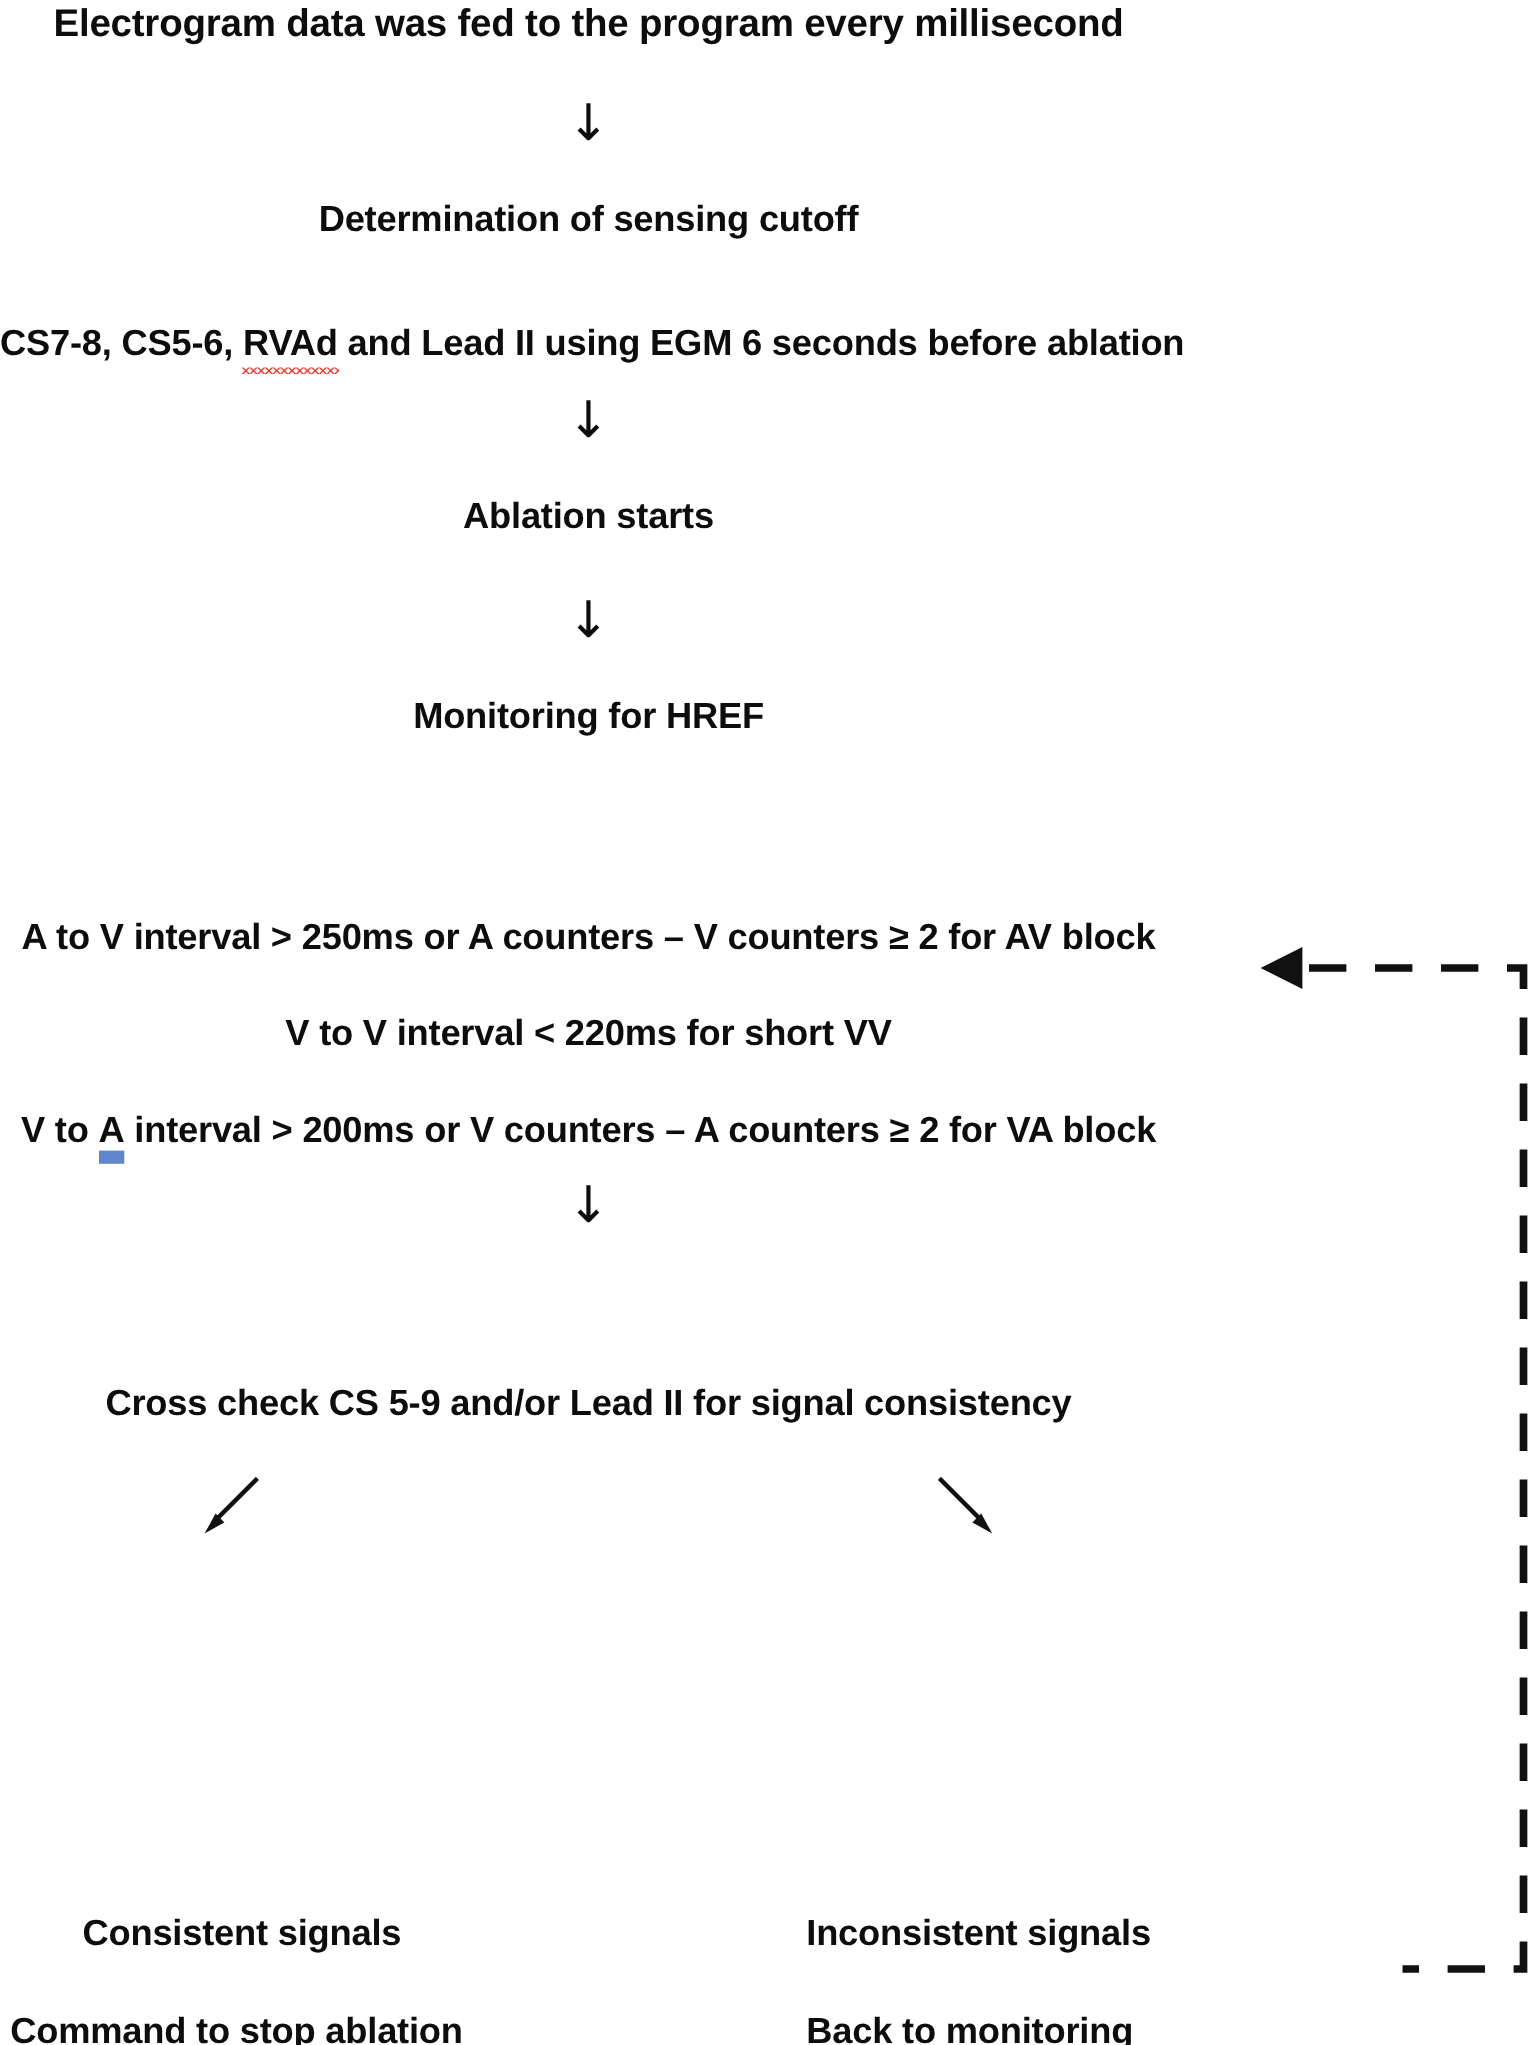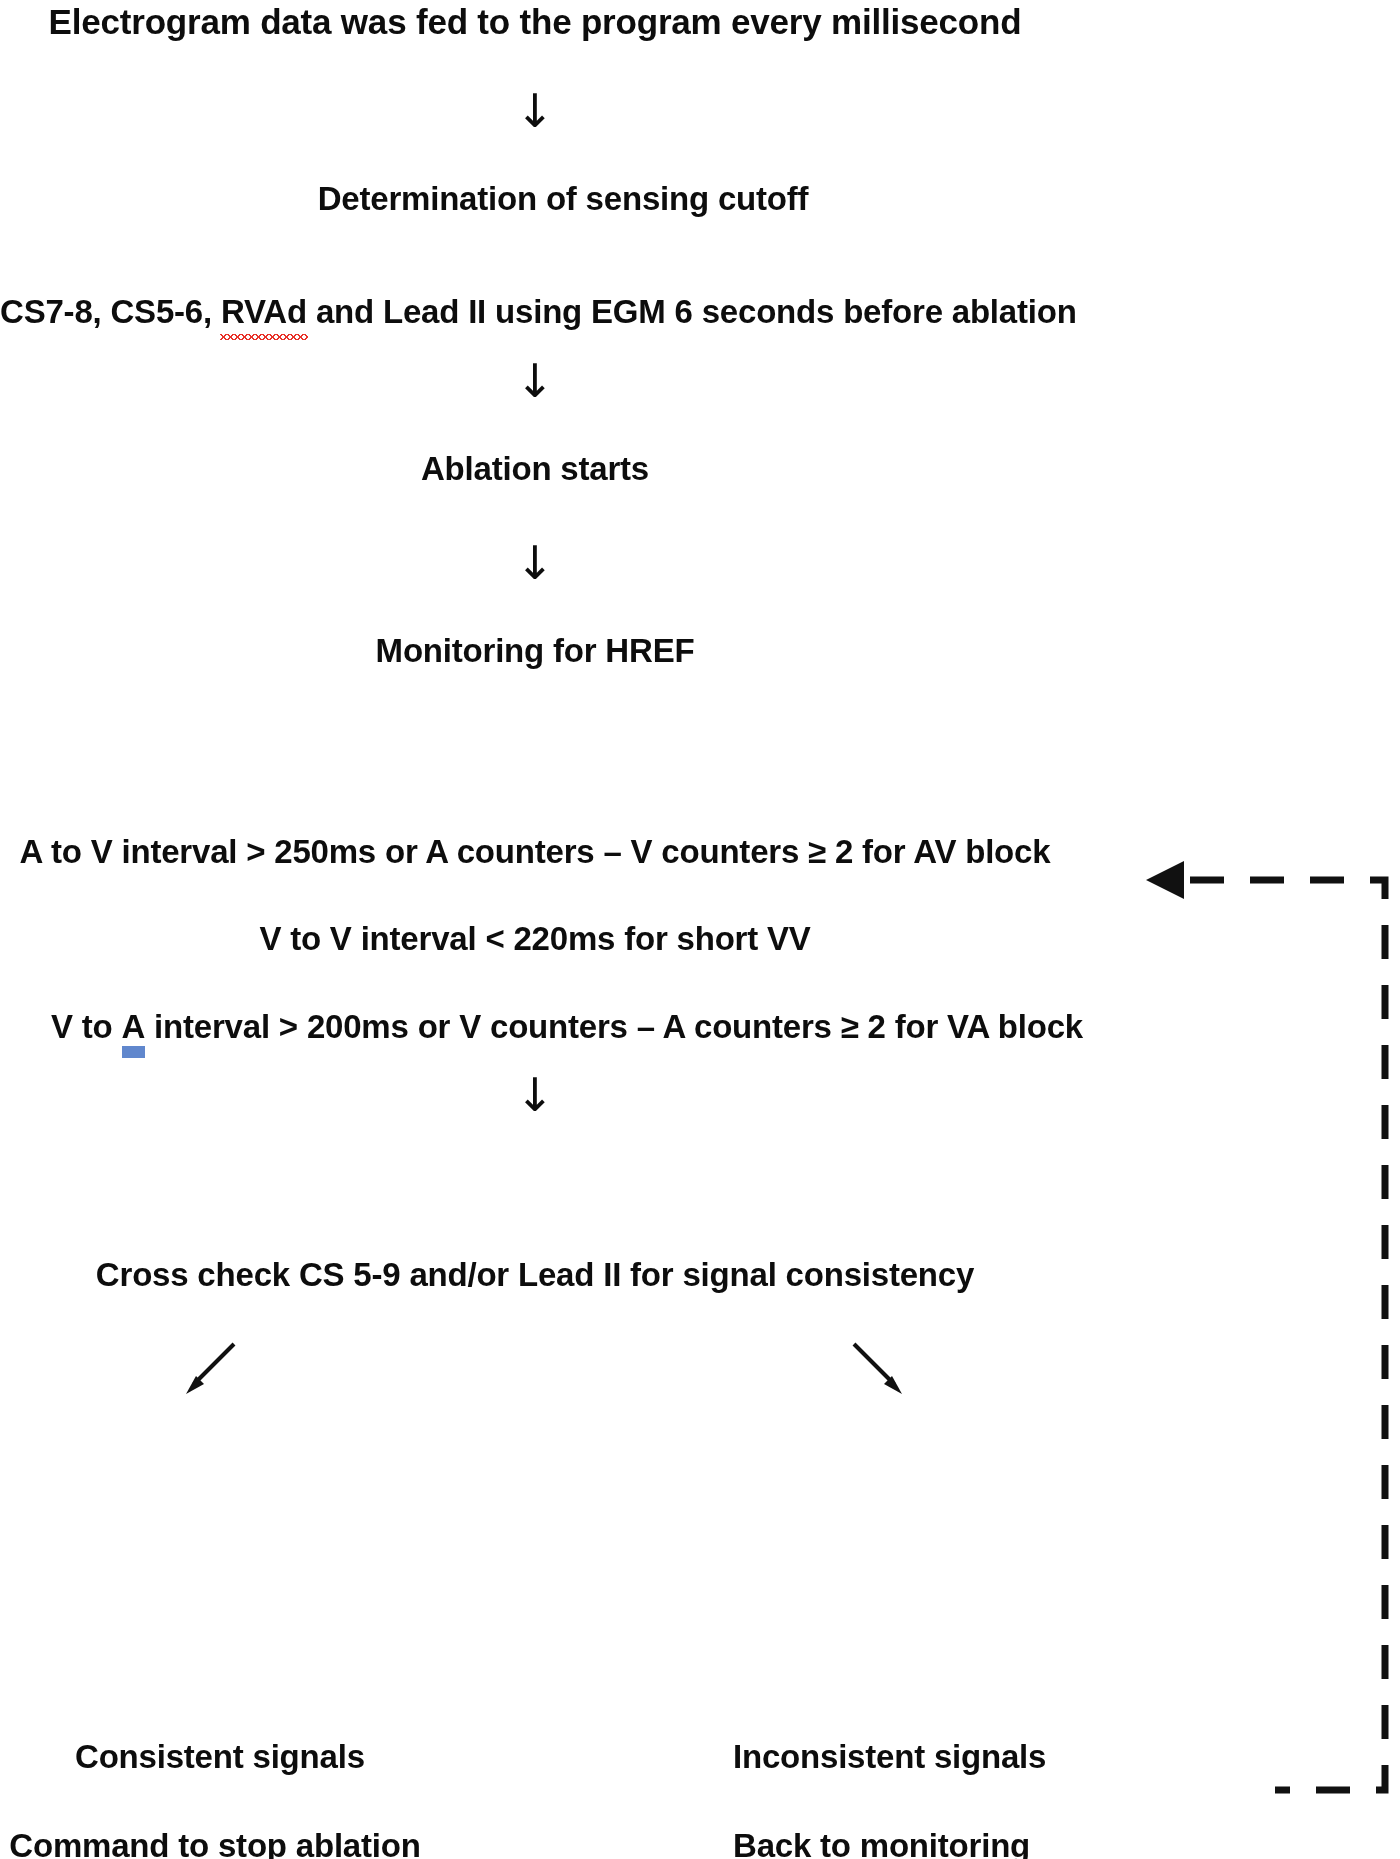--- a/index.html
+++ b/index.html
@@ -30,28 +30,28 @@
     font-weight: 700;
     letter-spacing: -0.2px;
   }
   .reg {
     font-weight: 700;
     letter-spacing: -0.2px;
     margin-top: 23px;
   }
 
   .t-title   { top: 2px;    font-size: 35px; }
-  .t-det     { top: 180px;  font-size: 33px; padding-left: 28px; }
+  .t-det     { top: 180px;  font-size: 33px; }
   .t-detail  { top: 270px;  font-size: 33px; }
   .t-abl     { top: 450px;  font-size: 33px; }
   .t-mon     { top: 632px;  font-size: 33px; }
   .t-c1      { top: 722px;  font-size: 33px; }
   .t-c2      { top: 810px;  font-size: 33px; }
   .t-c3      { top: 897px;  font-size: 33px; }
-  .t-c4      { top: 985px;  font-size: 33px; padding-left: 32px; }
+  .t-c4      { top: 985px;  font-size: 33px; }
   .t-href    { top: 1166px; font-size: 33px; }
   .t-cross   { top: 1256px; font-size: 33px; }
 
   
   .arrow-down {
     position: absolute;
     left: 0;
     width: 1070px;
     text-align: center;
     font-size: 46px;

